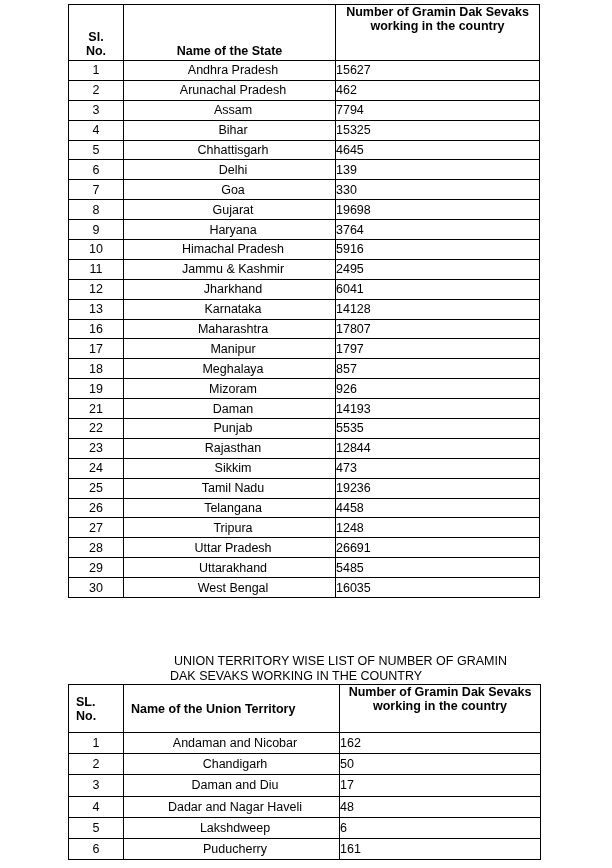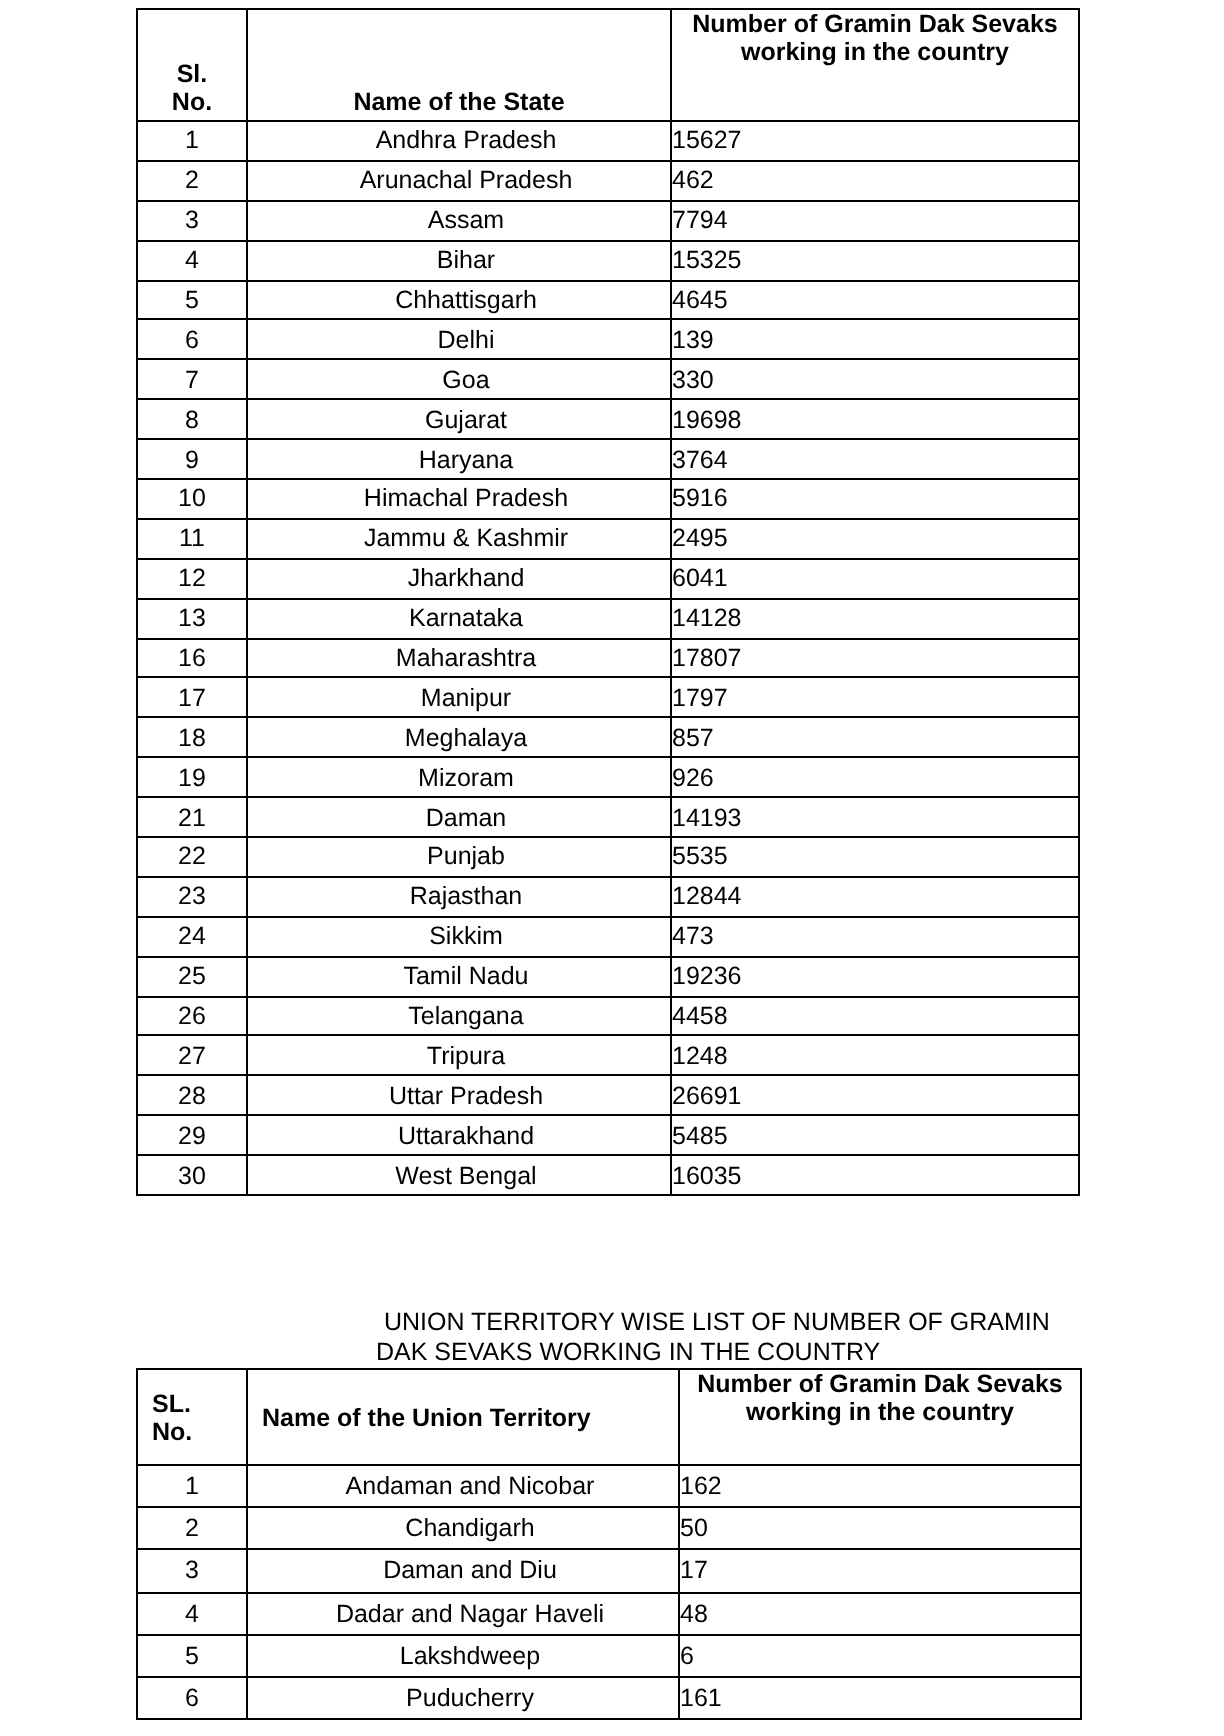--- a/index.html
+++ b/index.html
@@ -9,21 +9,21 @@
   #states { left: 68px; top: 4px; width: 471px; }
   #states col.c1 { width: 55px; }
   #states col.c2 { width: 212px; }
   #states col.c3 { width: 204px; }
   #states thead th { height: 53px; font-weight: bold; vertical-align: bottom; padding-bottom: 2px; }
   #states thead th.num { vertical-align: top; padding-top: 0px; text-align: center; }
   #states tbody td { height: 18.9px; }
   td.sl { text-align: center; }
   td.name { text-align: center; padding-left: 7px; }
   td.val { text-align: left; padding-right: 8px; }
-  #ut-heading { position: absolute; left: 188px; top: 654px; width: 370px; font-size: 12.5px; line-height: 15px; }
+  #ut-heading { position: absolute; left: 170px; top: 654px; width: 370px; font-size: 12.5px; line-height: 15px; }
   #ut-heading .l1 { display: block; padding-left: 4px; }
   #ut-heading .l2 { display: block; padding-left: 0px; }
   #uts { left: 68px; top: 684px; width: 472px; }
   #uts col.c1 { width: 55px; }
   #uts col.c2 { width: 216px; }
   #uts col.c3 { width: 201px; }
   #uts thead th { height: 47px; font-weight: bold; }
   #uts thead th.sl-h { text-align: left; padding-left: 7px; vertical-align: middle; }
   #uts thead th.name-h { text-align: left; padding-left: 7px; vertical-align: middle; }
   #uts thead th.num { text-align: center; vertical-align: top; }

